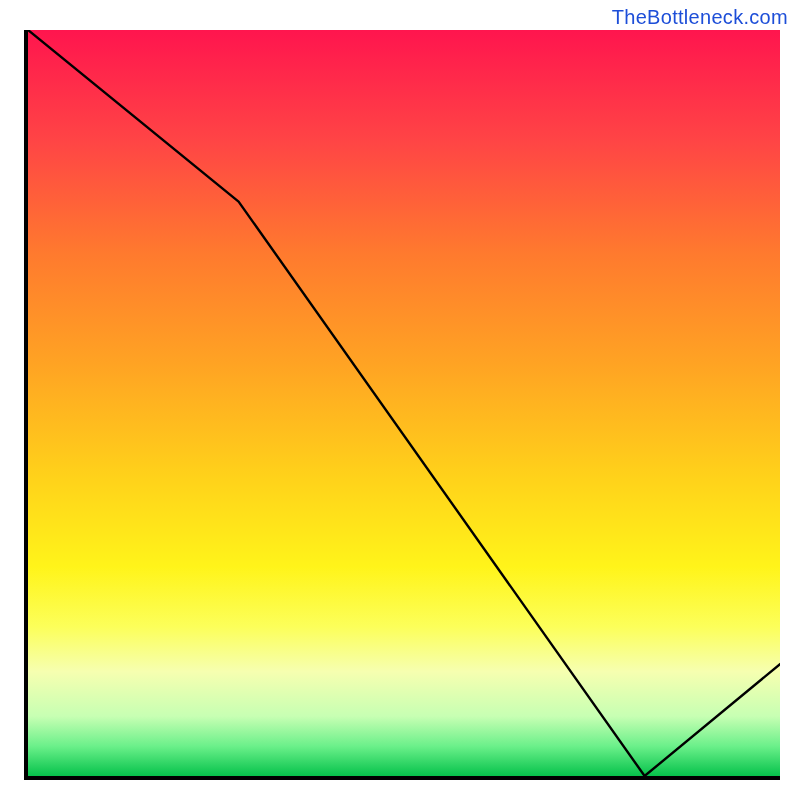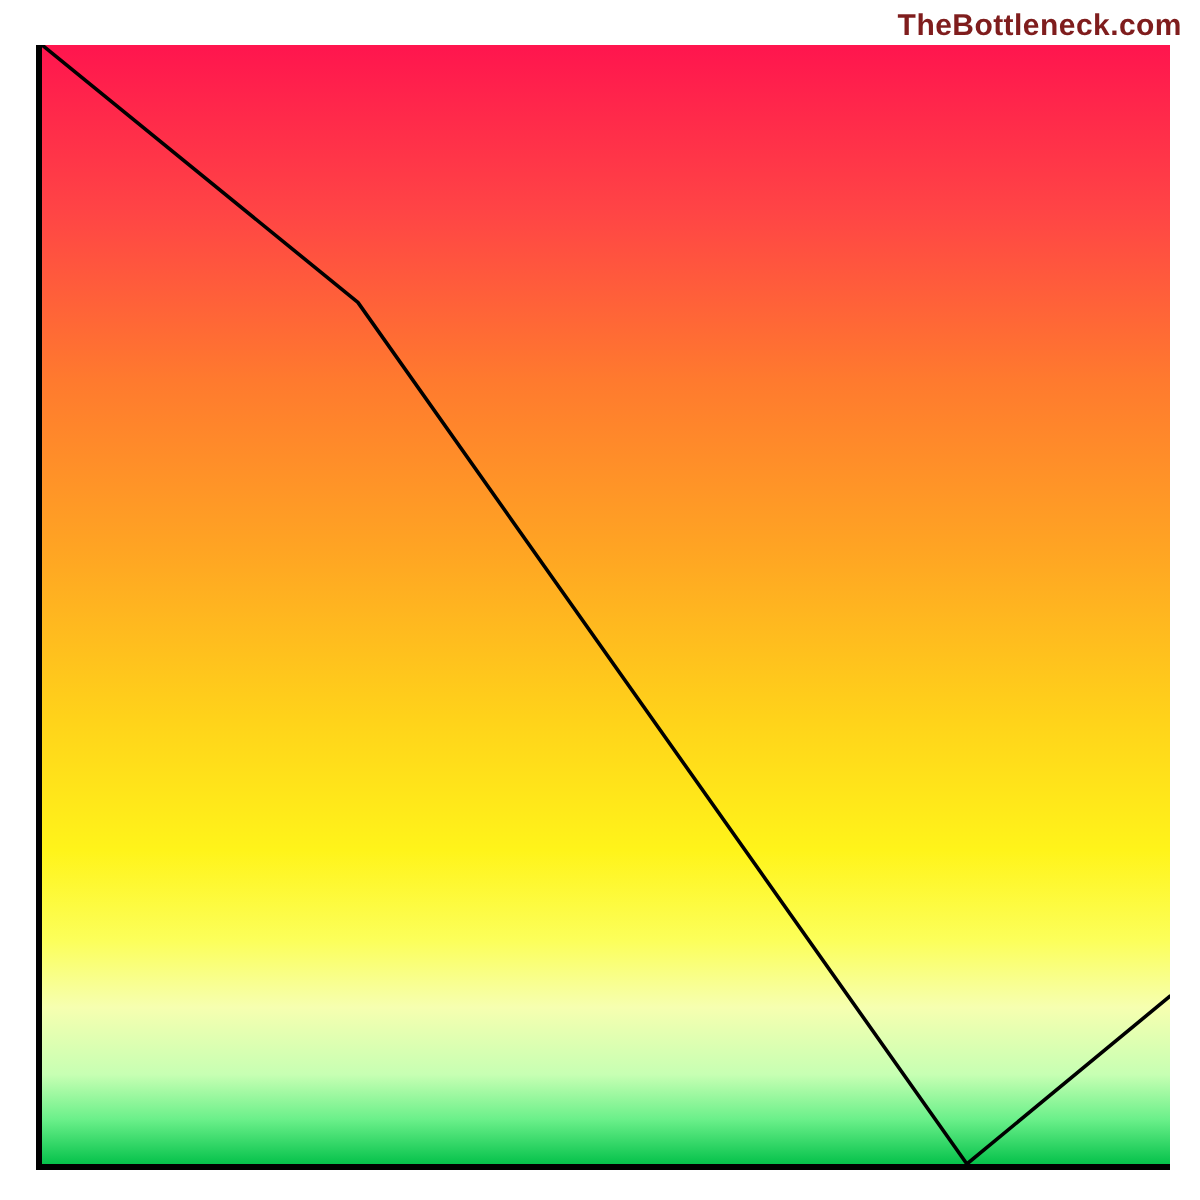--- a/index.html
+++ b/index.html
@@ -14,22 +14,22 @@
   .figure {
     position: relative;
     width: 800px;
     height: 800px;
   }
   .attribution {
     position: absolute;
     top: 6px;
     right: 12px;
     font-size: 20px;
-    font-weight: 700;
-    color: #7f1d1d;
+    font-weight: 400;
+    color: #1d4ed8;
     letter-spacing: 0.3px;
     user-select: none;
   }
   .plot {
     position: absolute;
     left: 24px;
     top: 30px;
     width: 752px;
     height: 746px;
     background: linear-gradient(

